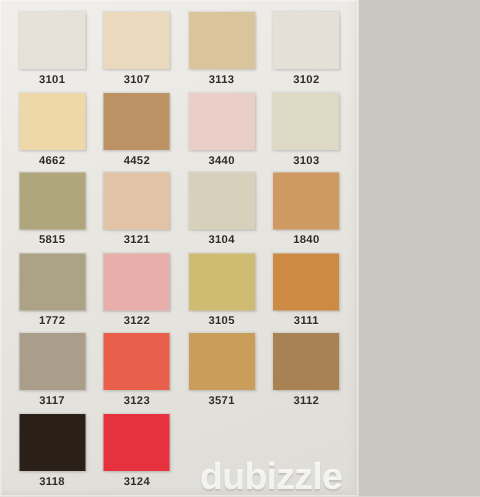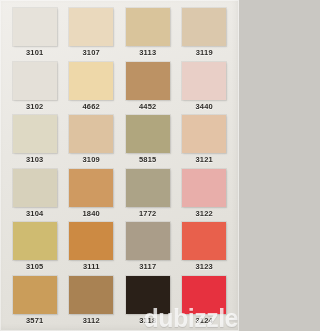--- a/index.html
+++ b/index.html
@@ -74,21 +74,21 @@
     color: #2e2c28;
     letter-spacing: 0.2px;
     line-height: 1;
     text-align: center;
     text-shadow: 0 0.5px 0 rgba(255,255,255,0.6);
   }
 
   
   #watermark {
     position: absolute;
-    right: 1px;
+    right: 11px;
     bottom: 0px;
     font-size: 25px;
     font-weight: bold;
     letter-spacing: -0.5px;
     color: rgba(255,255,255,0.78);
     text-shadow: 0 1px 1px rgba(0,0,0,0.12);
     z-index: 25;
     line-height: 1;
     pointer-events: none;
     user-select: none;
@@ -106,46 +106,38 @@
       </div>
       <div class="cell">
         <div class="swatch" style="background: rgb(234, 217, 189);"></div>
         <div class="code">3107</div>
       </div>
       <div class="cell">
         <div class="swatch" style="background: rgb(217, 196, 155);"></div>
         <div class="code">3113</div>
       </div>
       <div class="cell">
-        <div class="swatch" style="background: rgb(219, 200, 172);"></div>
-        <div class="code">3119</div>
-      </div>
-      <div class="cell">
         <div class="swatch" style="background: rgb(228, 224, 216);"></div>
         <div class="code">3102</div>
       </div>
       <div class="cell">
         <div class="swatch" style="background: rgb(238, 216, 169);"></div>
         <div class="code">4662</div>
       </div>
       <div class="cell">
         <div class="swatch" style="background: rgb(188, 146, 100);"></div>
         <div class="code">4452</div>
       </div>
       <div class="cell">
         <div class="swatch" style="background: rgb(233, 207, 199);"></div>
         <div class="code">3440</div>
       </div>
       <div class="cell">
         <div class="swatch" style="background: rgb(222, 217, 196);"></div>
         <div class="code">3103</div>
-      </div>
-      <div class="cell">
-        <div class="swatch" style="background: rgb(221, 194, 160);"></div>
-        <div class="code">3109</div>
       </div>
       <div class="cell">
         <div class="swatch" style="background: rgb(176, 166, 126);"></div>
         <div class="code">5815</div>
       </div>
       <div class="cell">
         <div class="swatch" style="background: rgb(227, 195, 166);"></div>
         <div class="code">3121</div>
       </div>
       <div class="cell">

